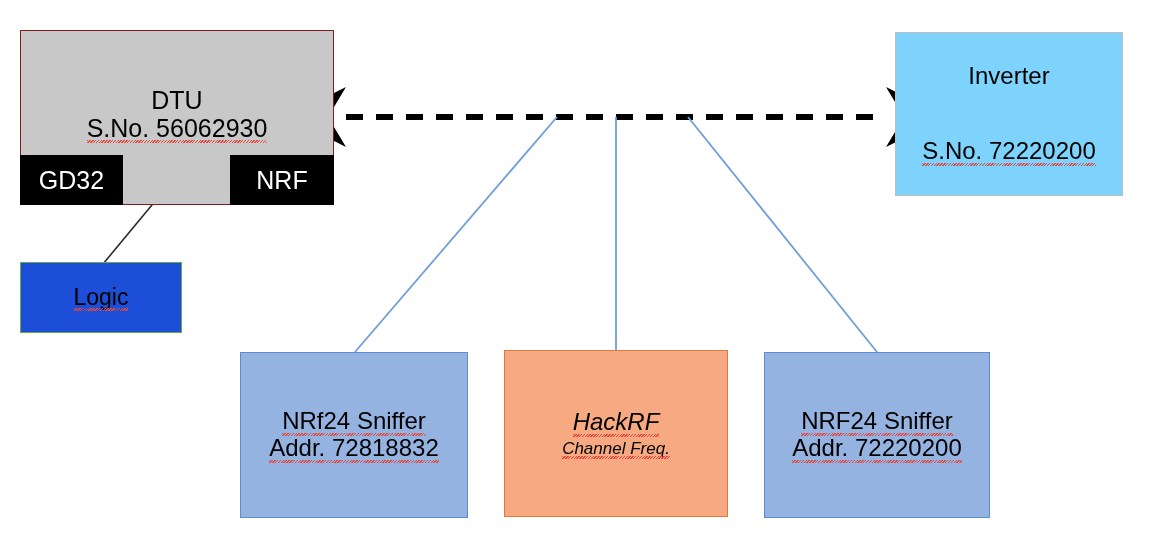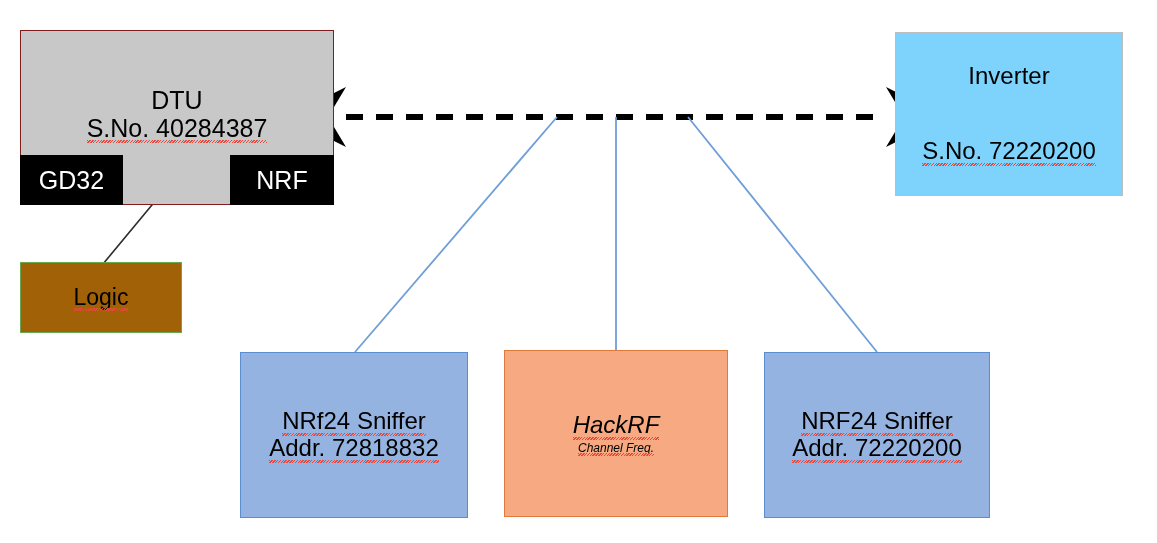--- a/index.html
+++ b/index.html
@@ -71,21 +71,21 @@
   }
   #inverter-box .t1 { font-size: 24px; color: #000; }
   #inverter-box .t2 { font-size: 24px; color: #000; margin-top: 48px; }
 
   
   #logic-box {
     left: 20px;
     top: 262px;
     width: 162px;
     height: 71px;
-    background: #a16207;
+    background: #1d4ed8;
     border: 1px solid #6aa84f;
     font-size: 23px;
     color: #000;
   }
 
   
   #sniffer-left-box {
     left: 240px;
     top: 352px;
     width: 228px;
@@ -106,21 +106,21 @@
   #hackrf-box {
     left: 504px;
     top: 350px;
     width: 224px;
     height: 167px;
     background: #f7a981;
     border: 1px solid #e07a3c;
     font-style: italic;
   }
   #hackrf-box .t1 { font-size: 24px; color: #000; margin-bottom: 3px; }
-  #hackrf-box .t2 { font-size: 12px; color: #000; }
+  #hackrf-box .t2 { font-size: 17px; color: #000; }
   #hackrf-box .t3 { font-size: 17px; color: #000; }
 
   
   .sq {
     position: relative;
     display: inline-block;
   }
   .sq::after {
     content: "";
     position: absolute;
@@ -171,21 +171,21 @@
 
     <line x1="176" y1="176" x2="103" y2="264" stroke="#2b2b2b" stroke-width="1.6"></line>
 
     <line x1="557" y1="117" x2="355" y2="352" stroke="#6f9ed8" stroke-width="1.8"></line>
     <line x1="616" y1="117" x2="616" y2="351" stroke="#6f9ed8" stroke-width="1.8"></line>
     <line x1="688" y1="117" x2="877" y2="352" stroke="#6f9ed8" stroke-width="1.8"></line>
   </svg>
 
   <div class="box" id="dtu-box">
     <div class="t1">DTU</div>
-    <div class="t2"><span class="sq">S.No. 40284387</span></div>
+    <div class="t2"><span class="sq">S.No. 56062930</span></div>
   </div>
 
   <div class="box" id="gd32-box">
     <div>GD32</div>
   </div>
 
   <div class="box" id="nrf-box">
     <div>NRF</div>
   </div>
 

